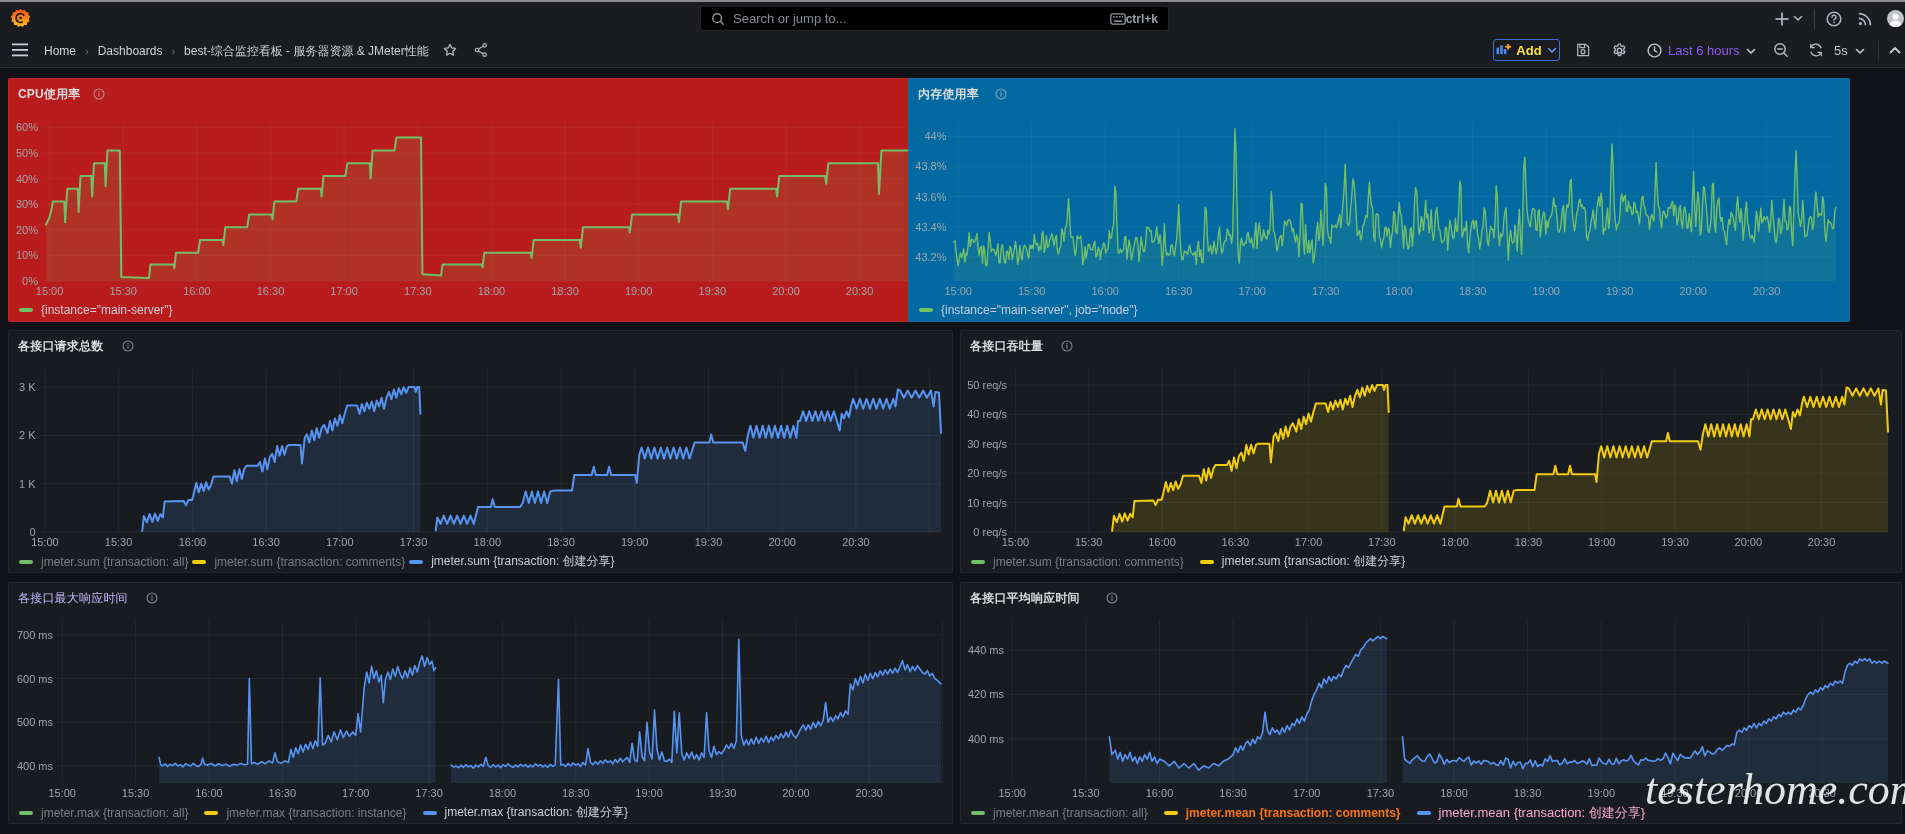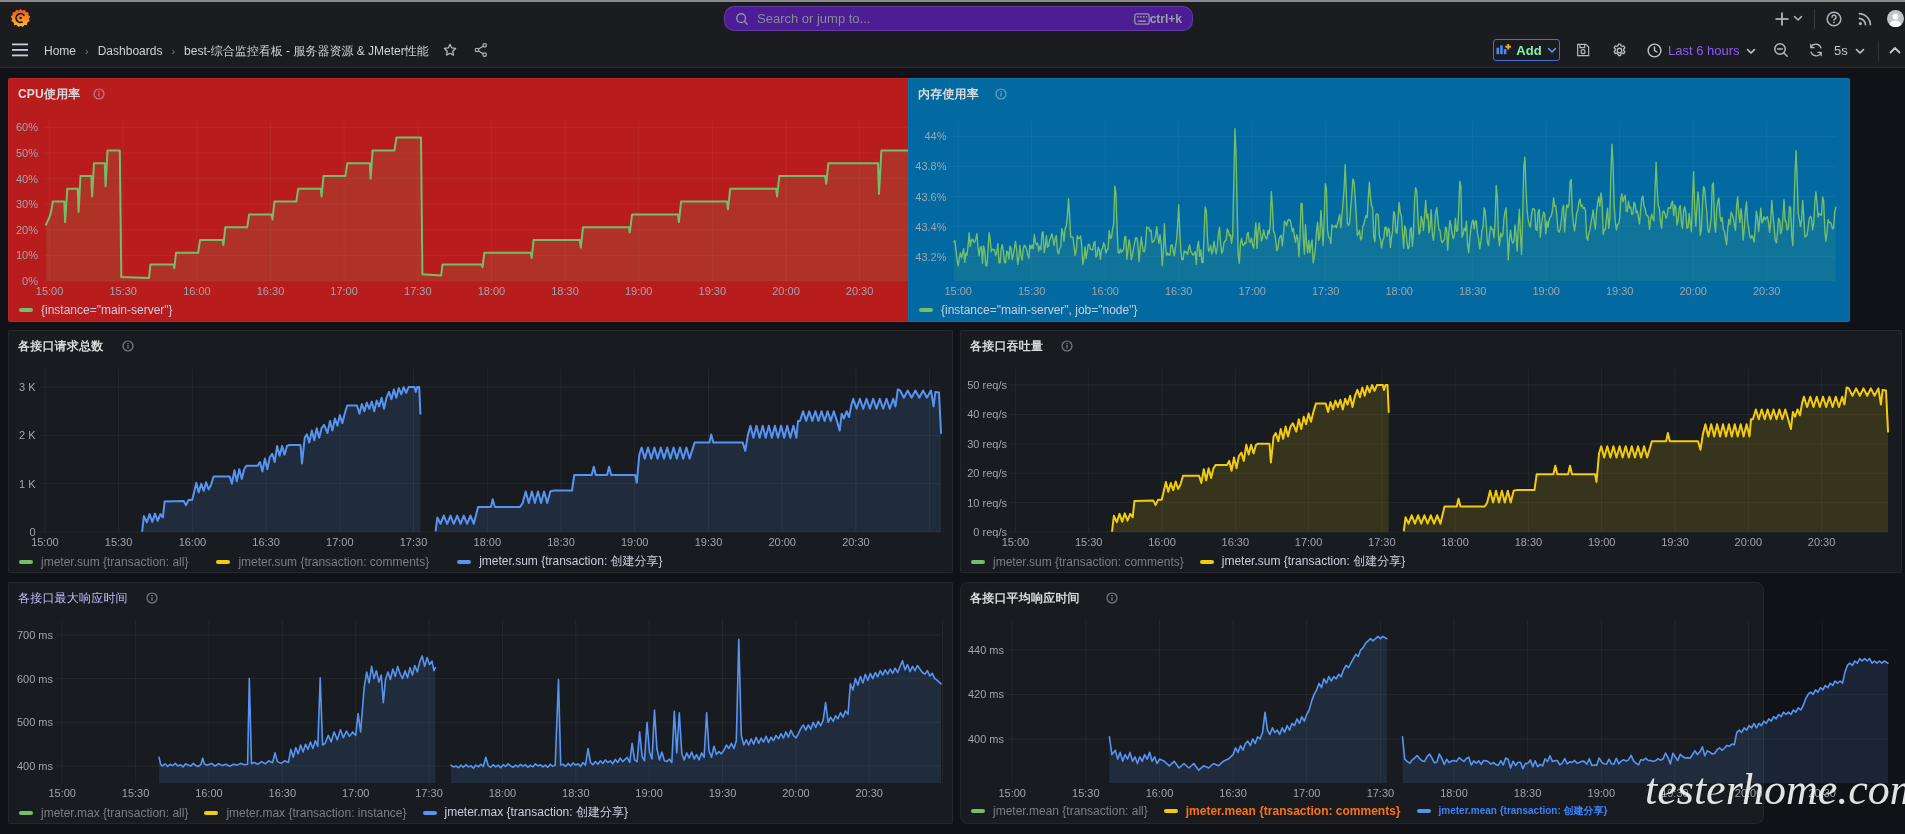--- a/index.html
+++ b/index.html
@@ -13,21 +13,21 @@
       <stop offset="0" stop-color="#f2501c"></stop>
             <stop offset="1" stop-color="#fcbc2a"></stop>
           </linearGradient>
         </defs>
     <path fill="url(#glog)" d="M12 1.6 L14.2 3.4 L17 2.6 L18.2 5.2 L21.2 5.6 L21 8.5 L23.2 10.4 L21.6 12.9 L22.4 15.8 L19.7 17 L19.3 19.9 L16.4 19.9 L14.6 22.2 L12 20.8 L9.4 22.2 L7.6 19.9 L4.7 19.9 L4.3 17 L1.6 15.8 L2.4 12.9 L0.8 10.4 L3 8.5 L2.8 5.6 L5.8 5.2 L7 2.6 L9.8 3.4 Z"></path>
     <g transform="rotate(150 12 12)">
           <path fill="none" stroke="#1a1c1f" stroke-width="2" d="M12 7 a5 5 0 1 1 -5 5"></path>
         </g>
     <circle cx="12" cy="12" r="1.5" fill="#1a1c1f"></circle>
   </svg>
-  <div style="position:absolute;left:724px;top:4px;width:469px;height:25px;background:#4c1d95;border:1px solid rgba(204,204,220,0.18);border-radius:10px;box-sizing:border-box;display:flex;align-items:center">
+  <div style="position:absolute;left:700px;top:4px;width:469px;height:25px;background:#000000;border:1px solid rgba(204,204,220,0.18);border-radius:3px;box-sizing:border-box;display:flex;align-items:center">
     <svg style="margin-left:10px" width="14" height="14" viewBox="0 0 16 16">
           <circle cx="7" cy="7" r="5" fill="none" stroke="#9096a0" stroke-width="1.6"></circle>
           <line x1="10.6" y1="10.6" x2="14" y2="14" stroke="#9096a0" stroke-width="1.6" stroke-linecap="round"></line>
         </svg>
     <span style="margin-left:8px;font-size:13px;font-weight:500;color:#878b93">Search or jump to...</span>
     <span style="margin-left:auto;margin-right:10px;display:inline-flex;align-items:center;">
       <svg width="16" height="12" viewBox="0 0 16 12">
             <rect x="0.8" y="0.8" width="14.4" height="10.4" rx="2" fill="none" stroke="#9096a0" stroke-width="1.3"></rect>
             <rect x="3" y="3" width="1.6" height="1.6" fill="#9096a0"></rect>
             <rect x="6" y="3" width="1.6" height="1.6" fill="#9096a0"></rect>
@@ -81,21 +81,21 @@
         <line x1="8.3" y1="10.6" x2="15.2" y2="6.4" stroke="#b3b8bf" stroke-width="1.8"></line>
         <line x1="8.3" y1="13.4" x2="15.2" y2="17.6" stroke="#b3b8bf" stroke-width="1.8"></line>
       </svg>
   <div style="position:absolute;left:1493px;top:5px;width:67px;height:22px;border:1px solid #3d71d9;border-radius:3px;box-sizing:border-box;display:flex;align-items:center;justify-content:center;gap:5px">
     <svg width="15" height="14" viewBox="0 0 16 15">
           <rect x="0.5" y="5" width="2.8" height="7" fill="#4d86ec"></rect>
           <rect x="4.4" y="2.5" width="2.8" height="9.5" fill="#4d86ec"></rect>
           <rect x="8.3" y="6.5" width="2.8" height="5.5" fill="#4d86ec"></rect>
           <path d="M13 1 v6 M10 4 h6" stroke="#f5a623" stroke-width="2"></path>
         </svg>
-    <span style="font-size:13px;font-weight:600;color:#86efac">Add</span>
+    <span style="font-size:13px;font-weight:600;color:#fde047">Add</span>
     <svg width="10" height="7" viewBox="0 0 10 7">
           <polyline points="1.5,1.5 5,5 8.5,1.5" fill="none" stroke="#5e97f5" stroke-width="1.6" stroke-linecap="round" stroke-linejoin="round"></polyline>
         </svg>
   </div>
   <svg style="position:absolute;left:1575px;top:8px" width="16" height="16" viewBox="0 0 24 24">
         <path d="M4 3.5 h12.5 L20.5 7.5 V20.5 H4 Z" fill="none" stroke="#b3b8bf" stroke-width="1.8" stroke-linejoin="round"></path>
         <path d="M7.5 3.8 v4.7 h7 v-4.7" fill="none" stroke="#b3b8bf" stroke-width="1.8"></path>
         <circle cx="12" cy="14.5" r="3" fill="none" stroke="#b3b8bf" stroke-width="1.8"></circle>
       </svg>
   <svg style="position:absolute;left:1611px;top:8px" width="17" height="17" viewBox="0 0 24 24">
@@ -278,21 +278,21 @@
         <text x="257.1" y="215" text-anchor="middle" font-size="11" fill="#9ea6ad">16:30</text>
         <text x="330.8" y="215" text-anchor="middle" font-size="11" fill="#9ea6ad">17:00</text>
         <text x="404.5" y="215" text-anchor="middle" font-size="11" fill="#9ea6ad">17:30</text>
         <text x="478.3" y="215" text-anchor="middle" font-size="11" fill="#9ea6ad">18:00</text>
         <text x="552.0" y="215" text-anchor="middle" font-size="11" fill="#9ea6ad">18:30</text>
         <text x="625.7" y="215" text-anchor="middle" font-size="11" fill="#9ea6ad">19:00</text>
         <text x="699.5" y="215" text-anchor="middle" font-size="11" fill="#9ea6ad">19:30</text>
         <text x="773.2" y="215" text-anchor="middle" font-size="11" fill="#9ea6ad">20:00</text>
         <text x="846.9" y="215" text-anchor="middle" font-size="11" fill="#9ea6ad">20:30</text>
       </svg>
-      <div style="position:absolute;left:10px;top:222px;display:flex;align-items:center;gap:28px;white-space:nowrap">
+      <div style="position:absolute;left:10px;top:222px;display:flex;align-items:center;gap:4px;white-space:nowrap">
         <span style="display:inline-flex;align-items:center;gap:8px">
           <span style="width:14px;height:4px;border-radius:2px;background:#73bf69"></span>
           <span style="font-size:12px;font-weight:500;color:#7b7e85">jmeter.sum {transaction: all}</span>
         </span>
         <span style="display:inline-flex;align-items:center;gap:8px">
           <span style="width:14px;height:4px;border-radius:2px;background:#f2cc0c"></span>
           <span style="font-size:12px;font-weight:500;color:#7b7e85">jmeter.sum {transaction: comments}</span>
         </span>
         <span style="display:inline-flex;align-items:center;gap:8px">
           <span style="width:14px;height:4px;border-radius:2px;background:#5794f2"></span>
@@ -414,21 +414,21 @@
         <span style="display:inline-flex;align-items:center;gap:8px">
           <span style="width:14px;height:4px;border-radius:2px;background:#f2cc0c"></span>
           <span style="font-size:12px;font-weight:500;color:#7b7e85">jmeter.max {transaction: instance}</span>
         </span>
         <span style="display:inline-flex;align-items:center;gap:8px">
           <span style="width:14px;height:4px;border-radius:2px;background:#5794f2"></span>
           <span style="font-size:12px;font-weight:500;color:#ccccdc">jmeter.max {transaction: 创建分享}</span>
         </span>
       </div>
     </div>
-<div style="position:absolute;left:960px;top:582px;width:804px;height:242px;background:#181b1f;border:1px solid rgba(204,204,220,0.07);border-radius:8px;box-sizing:border-box">
+<div style="position:absolute;left:960px;top:582px;width:942px;height:242px;background:#181b1f;border:1px solid rgba(204,204,220,0.07);border-radius:2px;box-sizing:border-box">
       <div style="position:absolute;left:9px;top:7px;font-size:12px;font-weight:600;color:#d8d9da;letter-spacing:.2px">各接口平均响应时间</div>
       <svg style="position:absolute;left:145px;top:9px;opacity:.55" width="12" height="12" viewBox="0 0 12 12">
         <circle cx="6" cy="6" r="5" fill="none" stroke="#ccccdc" stroke-width="1.2"></circle>
         <rect x="5.4" y="5" width="1.2" height="3.6" fill="#ccccdc"></rect>
         <rect x="5.4" y="3" width="1.2" height="1.3" fill="#ccccdc"></rect>
       </svg>
       <svg style="position:absolute;left:0;top:0" width="942" height="242" viewBox="0 0 942 242" shape-rendering="geometricPrecision">
         <line x1="46" y1="156.0" x2="927" y2="156.0" stroke="rgba(204,204,220,0.07)" stroke-width="1"></line>
         <line x1="46" y1="111.4" x2="927" y2="111.4" stroke="rgba(204,204,220,0.07)" stroke-width="1"></line>
         <line x1="46" y1="66.8" x2="927" y2="66.8" stroke="rgba(204,204,220,0.07)" stroke-width="1"></line>
@@ -468,17 +468,17 @@
         <span style="display:inline-flex;align-items:center;gap:8px">
           <span style="width:14px;height:4px;border-radius:2px;background:#73bf69"></span>
           <span style="font-size:12px;font-weight:500;color:#7b7e85">jmeter.mean {transaction: all}</span>
         </span>
         <span style="display:inline-flex;align-items:center;gap:8px">
           <span style="width:14px;height:4px;border-radius:2px;background:#f2cc0c"></span>
           <span style="font-size:12px;font-weight:700;color:#f97316">jmeter.mean {transaction: comments}</span>
         </span>
         <span style="display:inline-flex;align-items:center;gap:8px">
           <span style="width:14px;height:4px;border-radius:2px;background:#5794f2"></span>
-          <span style="font-size:10px;font-weight:700;color:#3b82f6">jmeter.mean {transaction: 创建分享}</span>
+          <span style="font-size:13px;font-weight:400;color:#f9a8d4">jmeter.mean {transaction: 创建分享}</span>
         </span>
       </div>
     </div>
 <div style="position:absolute;left:1645px;top:764px;font-family:'Liberation Serif',serif;font-style:italic;font-size:44px;color:rgba(255,255,255,0.88);white-space:nowrap;letter-spacing:0px">testerhome.com</div>
 </div>
 </body></html>

